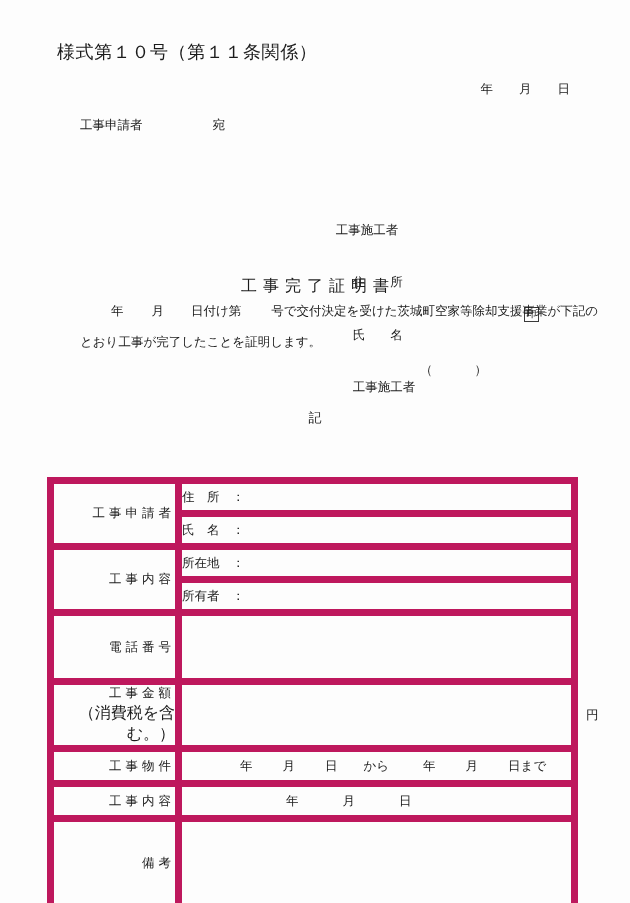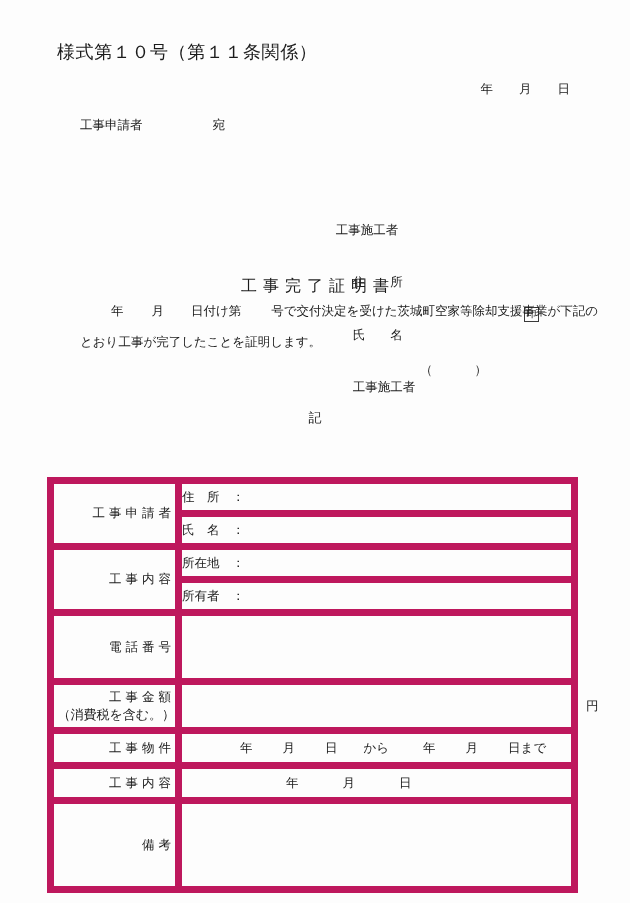--- a/index.html
+++ b/index.html
@@ -122,21 +122,21 @@
     font-size: 12.5px;
     padding: 0;
     vertical-align: middle;
   }
   td.lbl-cell {
     width: 121px;
     text-align: right;
     line-height: 1.35;
   }
   td.lbl-cell .l1 { display: block; letter-spacing: 4px; text-indent: 4px; }
-  td.lbl-cell .l2 { display: block; font-size: 13px; letter-spacing: 0; }
+  td.lbl-cell .l2 { display: block; font-size: 16px; letter-spacing: 0; }
   td.val-cell {
     padding-left: 9px;
   }
   .h26 { height: 26px; }
   .h62 { height: 62px; }
   .h28 { height: 28px; }
   .h42 { height: 42px; }
   .h82 { height: 82px; }
 
   .amount-val {

